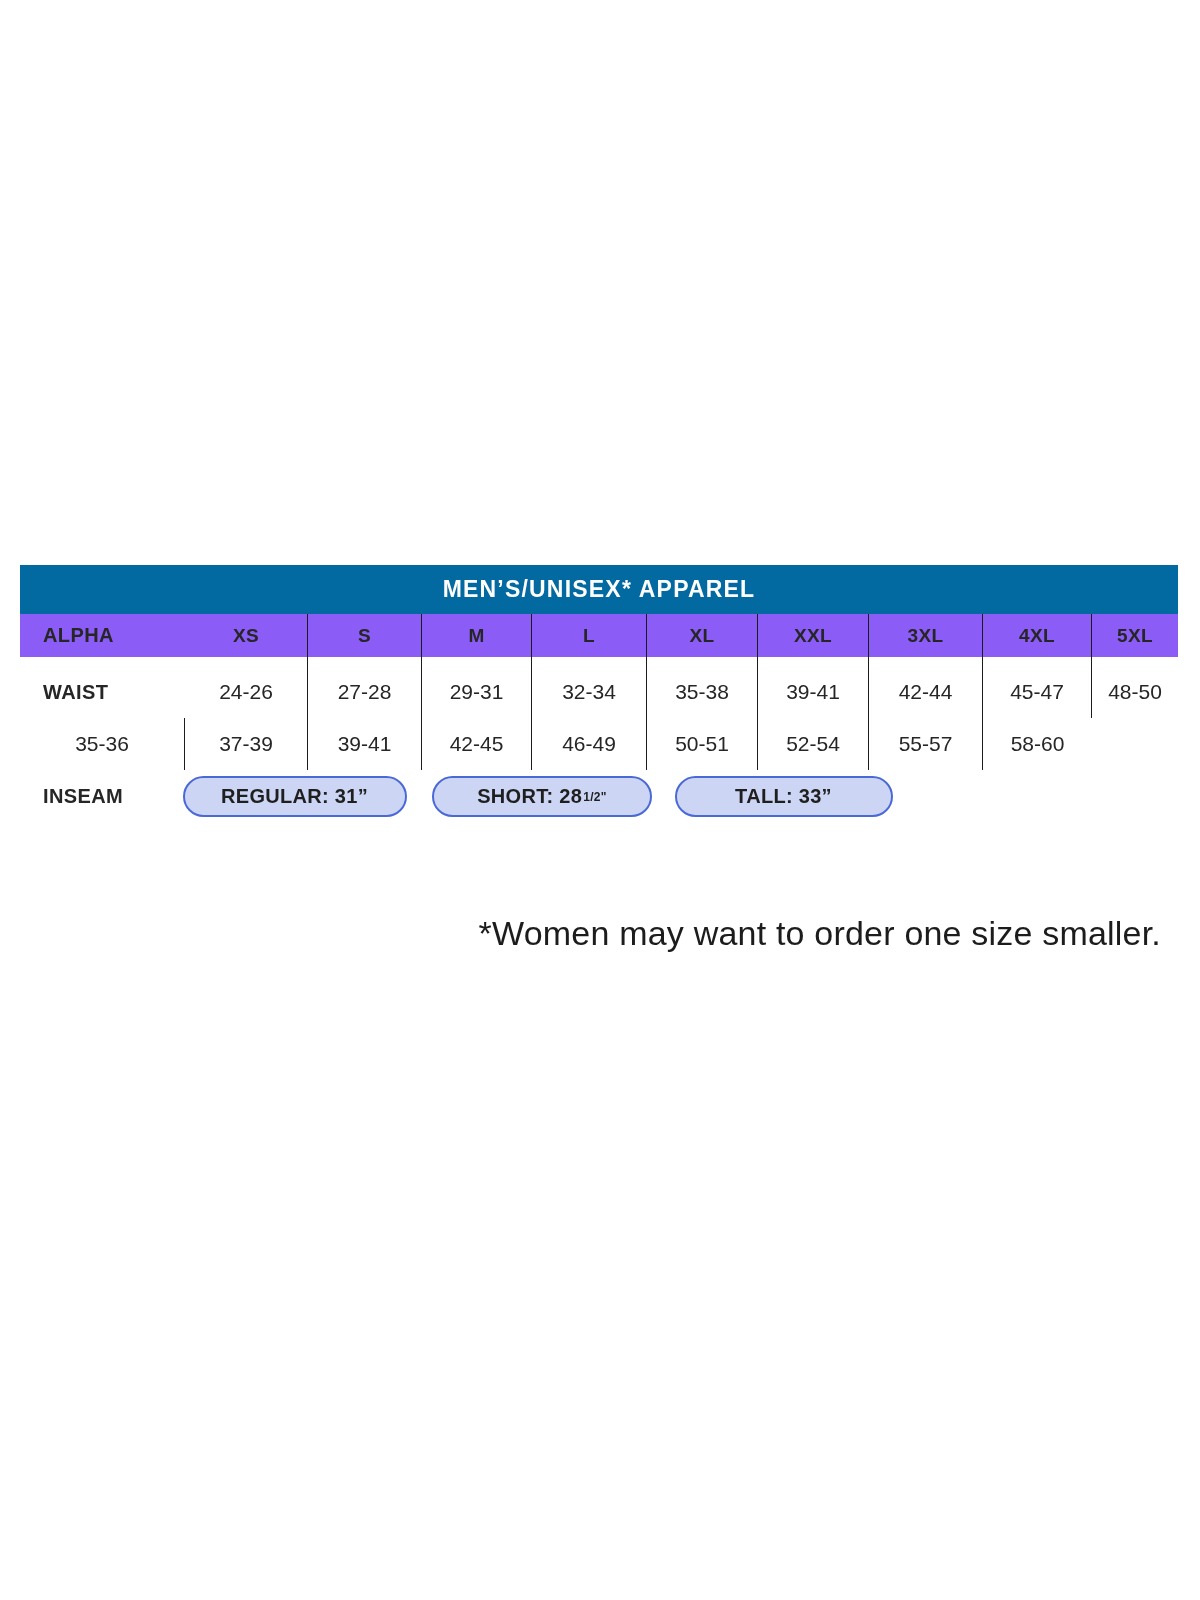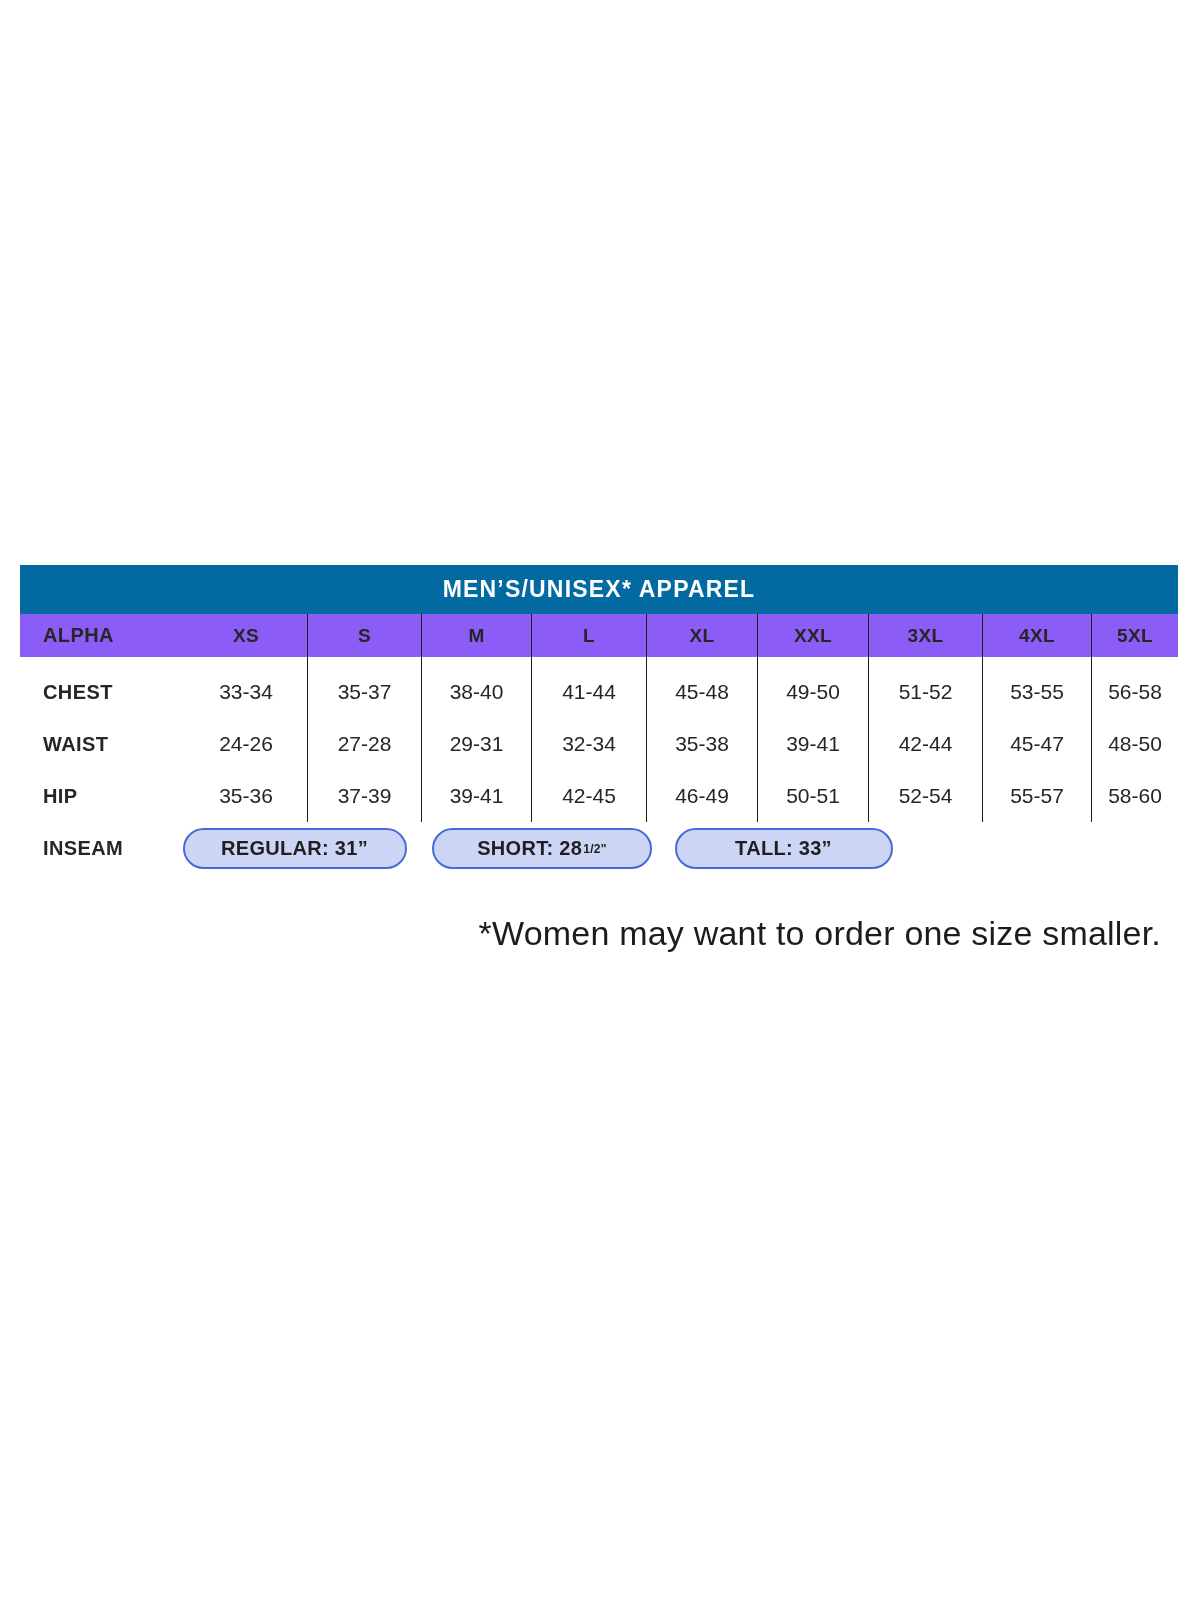--- a/index.html
+++ b/index.html
@@ -146,48 +146,35 @@
       <div class="cell sep"></div>
       <div class="cell sep"></div>
     <div class="cell sep"></div>
       <div class="cell sep"></div>
       <div class="cell sep"></div>
     <div class="cell sep"></div>
       <div class="cell sep"></div>
       <div class="cell"></div>
   </div>
 
-  <div class="grid body-row">
-    <div class="cell label-cell">CHEST</div>
-    <div class="cell value-cell sep">33-34</div>
-    <div class="cell value-cell sep">35-37</div>
-    <div class="cell value-cell sep">38-40</div>
-    <div class="cell value-cell sep">41-44</div>
-    <div class="cell value-cell sep">45-48</div>
-    <div class="cell value-cell sep">49-50</div>
-    <div class="cell value-cell sep">51-52</div>
-    <div class="cell value-cell sep">53-55</div>
-    <div class="cell value-cell">56-58</div>
-  </div>
 
   <div class="grid body-row">
     <div class="cell label-cell">WAIST</div>
     <div class="cell value-cell sep">24-26</div>
     <div class="cell value-cell sep">27-28</div>
     <div class="cell value-cell sep">29-31</div>
     <div class="cell value-cell sep">32-34</div>
     <div class="cell value-cell sep">35-38</div>
     <div class="cell value-cell sep">39-41</div>
     <div class="cell value-cell sep">42-44</div>
     <div class="cell value-cell sep">45-47</div>
     <div class="cell value-cell">48-50</div>
   </div>
 
   <div class="grid body-row">
-    <div class="cell label-cell">HIP</div>
     <div class="cell value-cell sep">35-36</div>
     <div class="cell value-cell sep">37-39</div>
     <div class="cell value-cell sep">39-41</div>
     <div class="cell value-cell sep">42-45</div>
     <div class="cell value-cell sep">46-49</div>
     <div class="cell value-cell sep">50-51</div>
     <div class="cell value-cell sep">52-54</div>
     <div class="cell value-cell sep">55-57</div>
     <div class="cell value-cell">58-60</div>
   </div>

